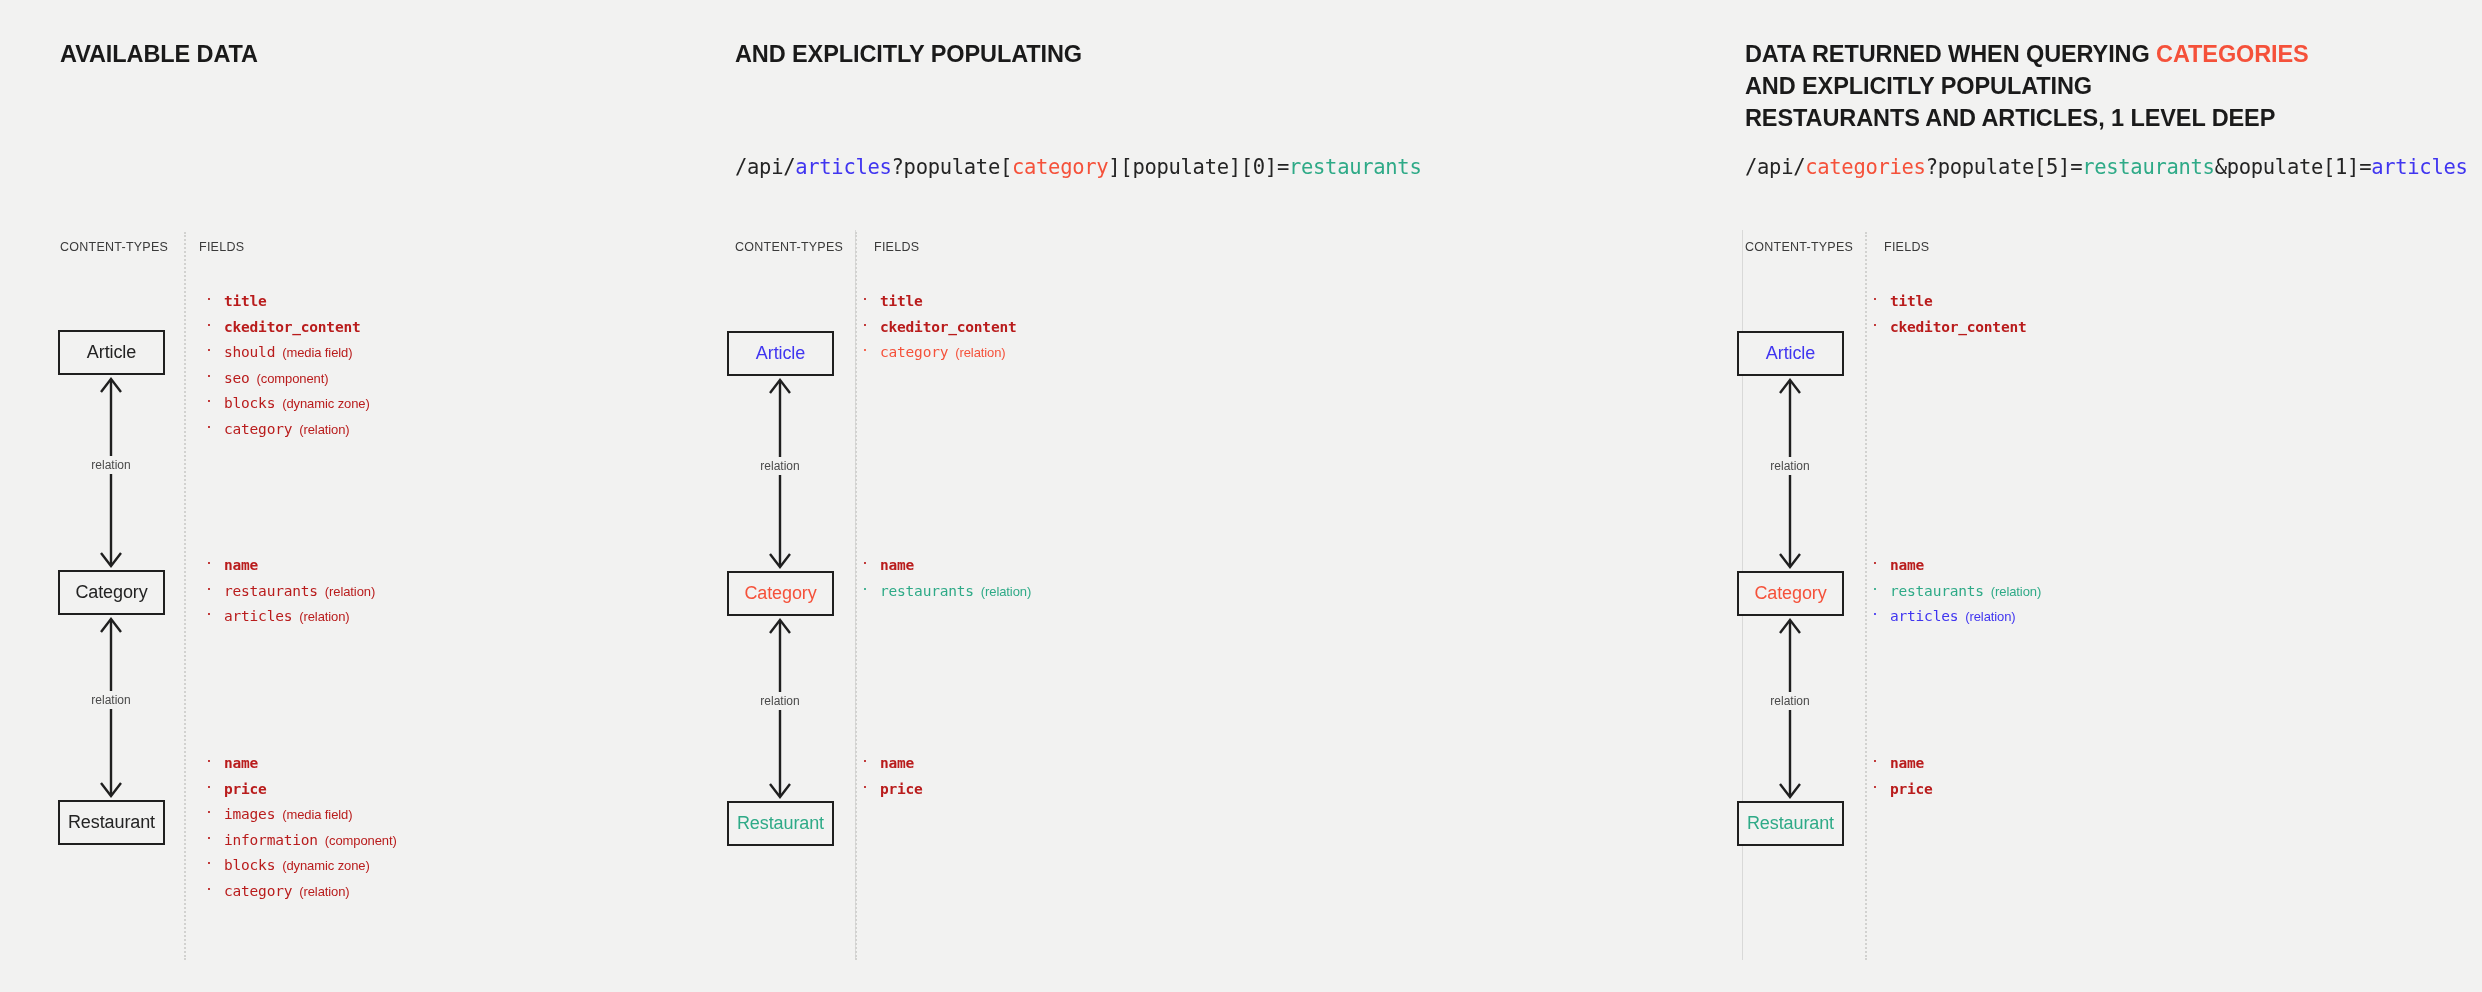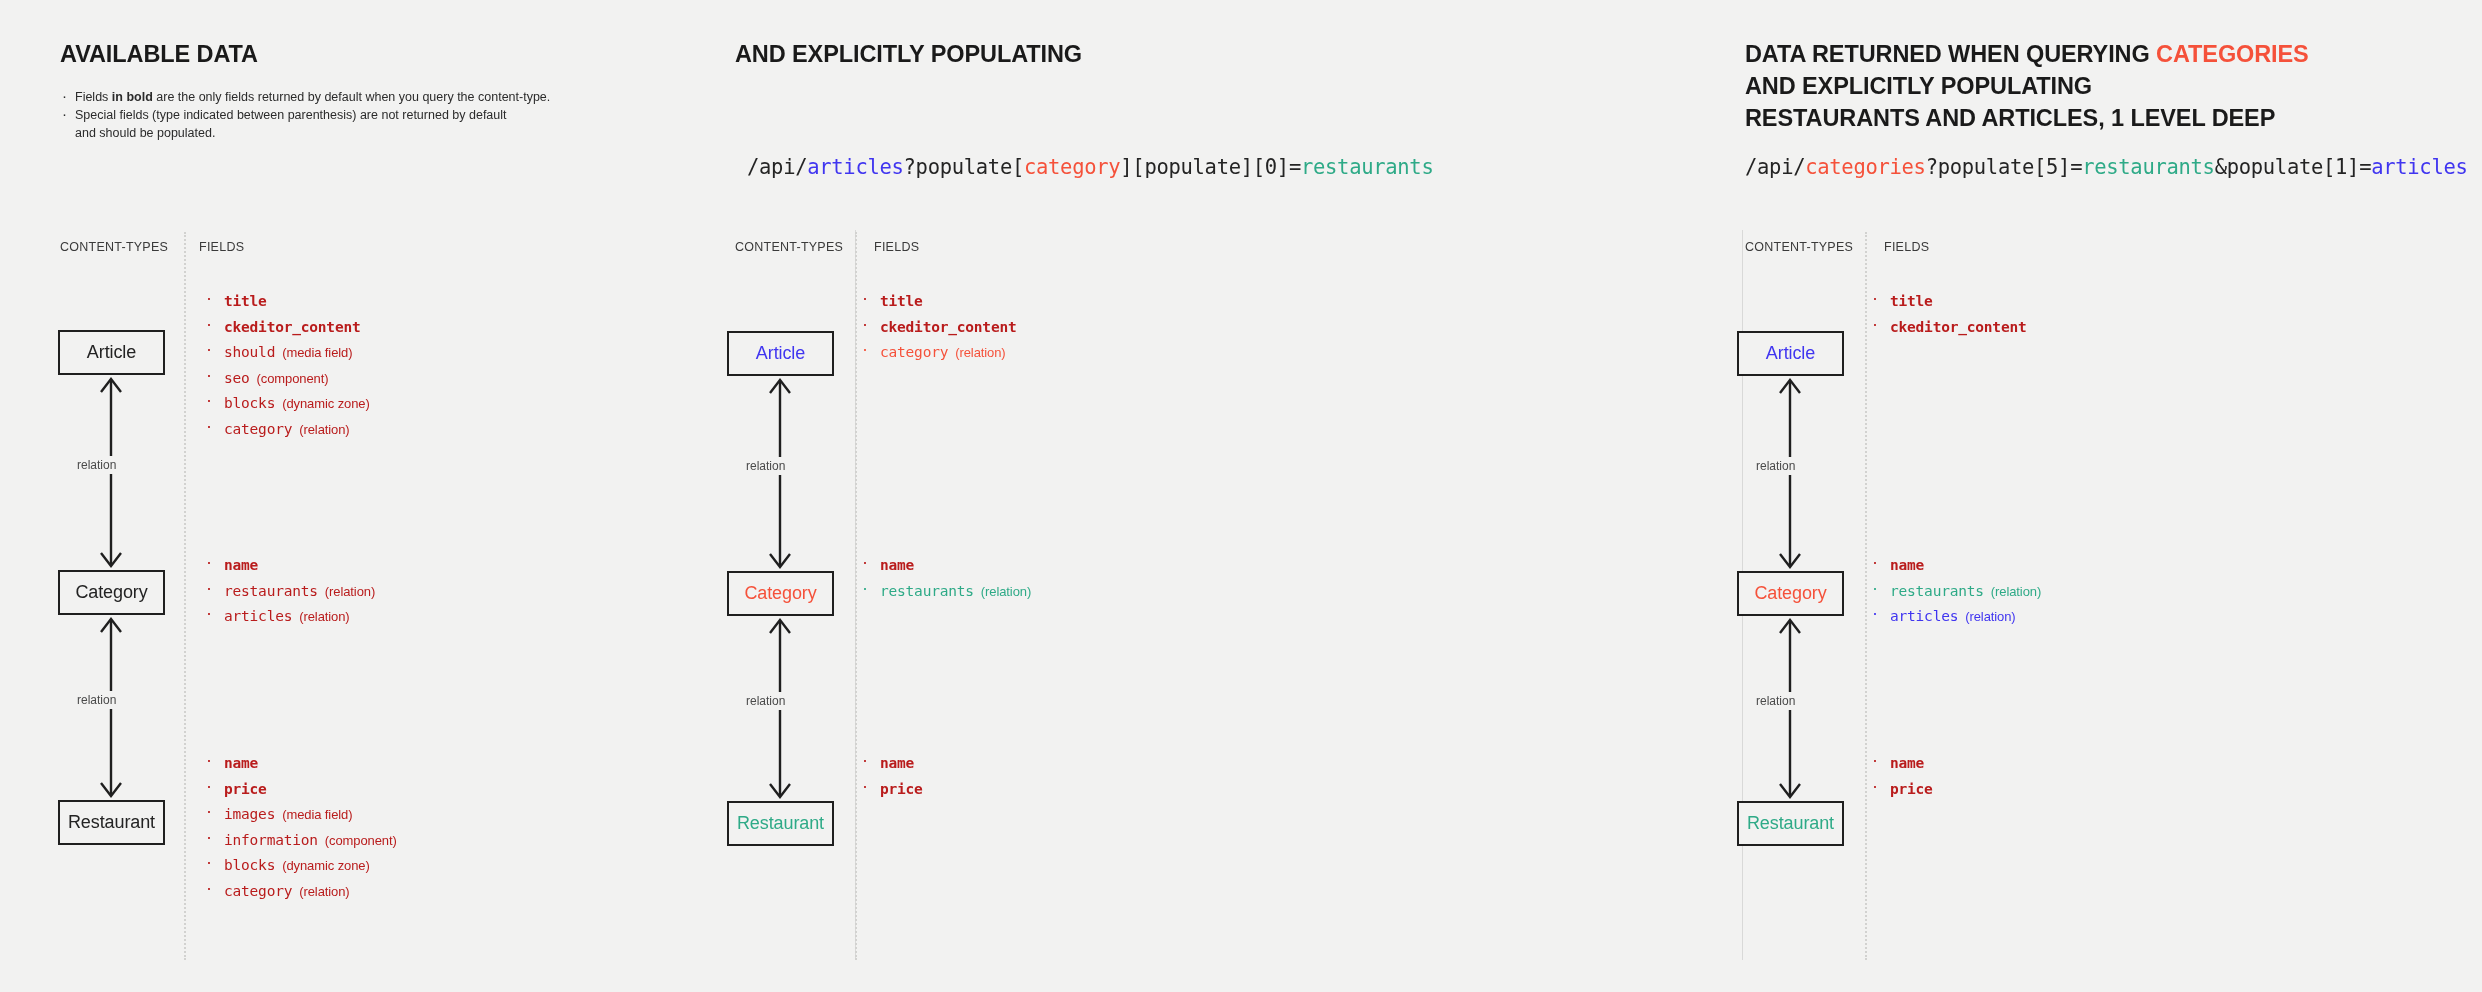--- a/index.html
+++ b/index.html
@@ -82,21 +82,21 @@
   
   .api-line {
     position: absolute;
     top: 155px;
     font-family: "DejaVu Sans Mono", monospace;
     font-size: 20.5px;
     letter-spacing: -0.3px;
     color: #242424;
     white-space: nowrap;
   }
-  #panel-2 .api-line { left: 12px; text-align: right; }
+  #panel-2 .api-line { left: 0px; text-align: right; }
   #panel-3 .api-line { left: 0px; }
   .api-line .tok-articles    { color: #4035f0; }
   .api-line .tok-category    { color: #f5513a; }
   .api-line .tok-restaurants { color: #2eaa87; }
 
   
   .col-label {
     position: absolute;
     top: 240px;
     font-size: 12.5px;
@@ -136,21 +136,21 @@
   
   .connector {
     position: absolute;
     width: 64px;
   }
   .connector svg { display: block; }
   .connector .rel-label {
     position: absolute;
     left: -2px;
     width: 68px;
-    text-align: left;
+    text-align: center;
     font-size: 12px;
     color: #4a4a4a;
     background: #f2f2f1;
     padding: 2px 0;
   }
 
   
   .field-group {
     position: absolute;
     font-size: 15.5px;
@@ -195,25 +195,20 @@
 
 <div class="panel-divider" id="panel-divider-1"></div>
 <div class="panel-divider" id="panel-divider-2"></div>
 
 <section class="panel" id="panel-1">
 
   <div class="heading-block">
     <div class="heading-line">AVAILABLE DATA</div>
   </div>
 
-  <div class="subtitle-list">
-    <div class="sub-item"><span>Fields </span><b>in bold</b><span> are the only fields returned by default when you query the content-type.</span></div>
-    <div class="sub-item">Special fields (type indicated between parenthesis) are not returned by default
-and should be populated.</div>
-  </div>
 
   <div class="col-label" style="left:60px;">CONTENT-TYPES</div>
   <div class="col-label" style="left:199px;">FIELDS</div>
   <div class="dotted-divider" style="left:184px;"></div>
 
   <div class="ct-box" style="left:58px; top:330px;">Article</div>
   <div class="ct-box" style="left:58px; top:570px;">Category</div>
   <div class="ct-box" style="left:58px; top:800px;">Restaurant</div>
 
   <div class="connector" style="left:79px; top:375px; height:195px;">

